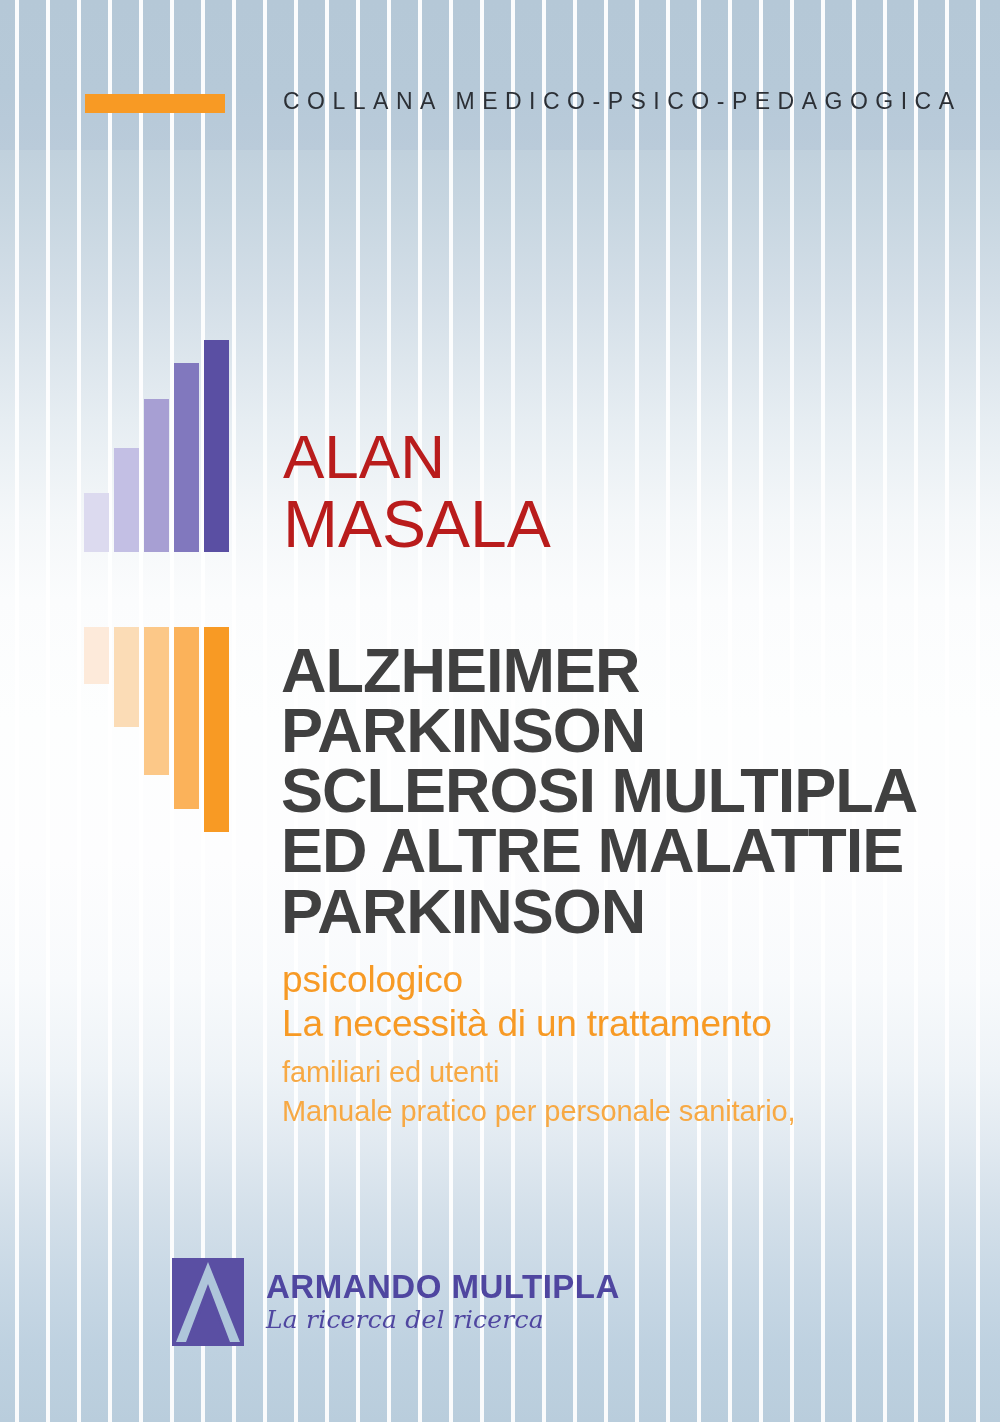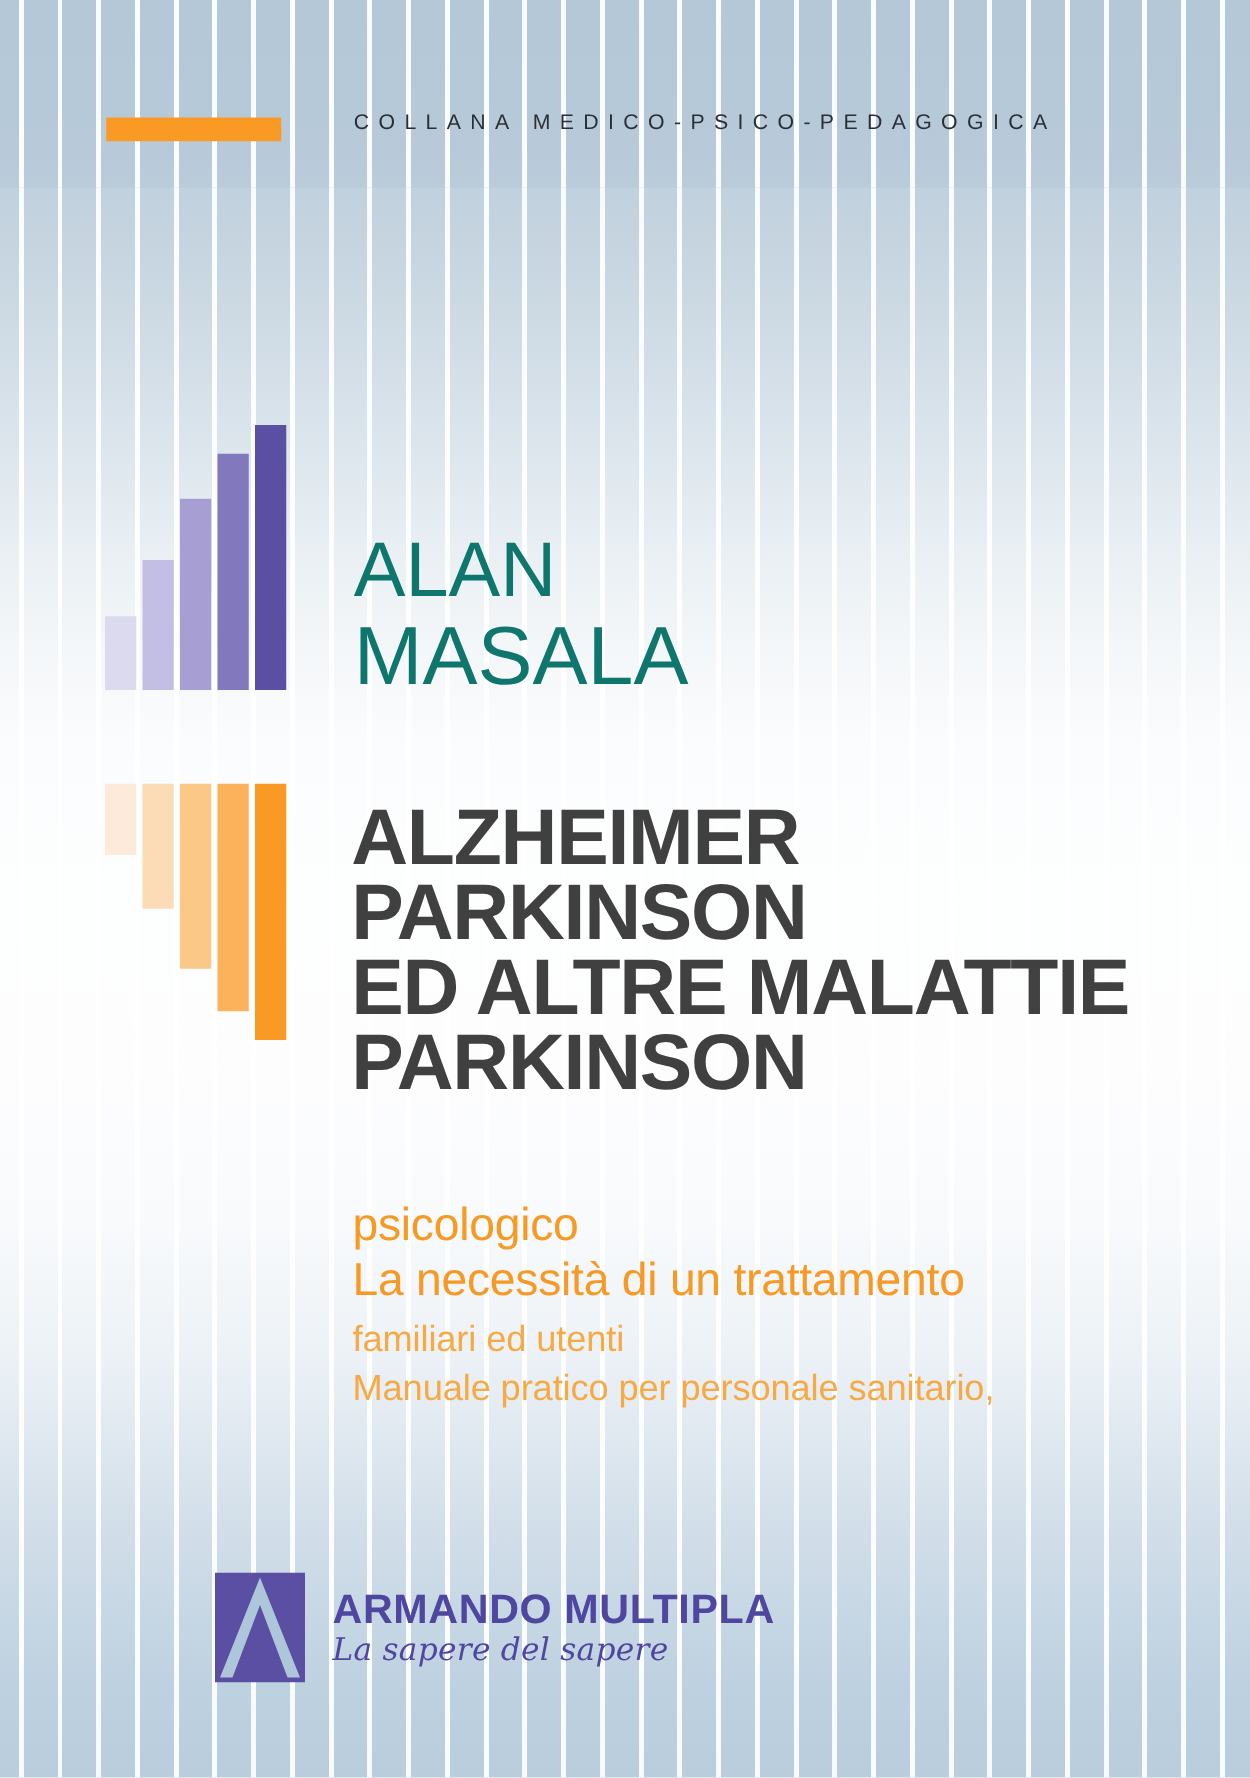--- a/index.html
+++ b/index.html
@@ -81,21 +81,21 @@
     top: 94px;
     width: 140px;
     height: 19px;
     background: #f89a24;
   }
 
   .collana {
     position: absolute;
     left: 283px;
     top: 88px;
-    font-size: 17px;
+    font-size: 23px;
     letter-spacing: 7.5px;
     color: #2b2f35;
     font-weight: 400;
     white-space: nowrap;
     font-family: "Liberation Sans", sans-serif;
   }
 
   
   .chart-purple {
     position: absolute;
@@ -123,21 +123,21 @@
     top: 0;
     width: 25px;
   }
 
   
   .author {
     position: absolute;
     left: 283px;
     top: 428px;
     line-height: 0.95;
-    color: #0f766e;
+    color: #b91c1c;
   }
   .author .first {
     font-size: 62px;
     font-weight: 400;
     letter-spacing: 0px;
     display: block;
   }
   .author .last {
     font-size: 66px;
     font-weight: 400;
@@ -252,20 +252,21 @@
   </div>
 
   <div class="author">
     <span class="first">ALAN</span>
     <span class="last">MASALA</span>
   </div>
 
   <div class="title">
     <span class="line">ALZHEIMER</span>
     <span class="line">PARKINSON</span>
+    <span class="line">SCLEROSI MULTIPLA</span>
     <span class="line">ED ALTRE MALATTIE</span>
     <span class="line">PARKINSON</span>
   </div>
 
   <div class="subtitle-a">
     <span class="line">psicologico</span>
     <span class="line">La necessità di un trattamento</span>
   </div>
 
   <div class="subtitle-b">
@@ -275,17 +276,17 @@
 
   <div class="publisher">
     <svg class="logo-mark" viewBox="0 0 72 88">
       <rect x="0" y="0" width="72" height="88" fill="#5a4fa3"></rect>
       <polygon points="36,4 68,84 58,84 36,26 14,84 4,84" fill="#5a4fa3"></polygon>
       <polygon points="36,4 4,84 14,84 36,26 58,84 68,84" fill="#aec6da"></polygon>
       <polygon points="36,36 50,70 22,70" fill="#5a4fa3"></polygon>
     </svg>
     <div class="publisher-text">
       <span class="pub-name">ARMANDO MULTIPLA</span>
-      <span class="pub-tag">La sapere del sapere</span>
+      <span class="pub-tag">La ricerca del ricerca</span>
     </div>
   </div>
 
 </div>
 
 </body></html>

